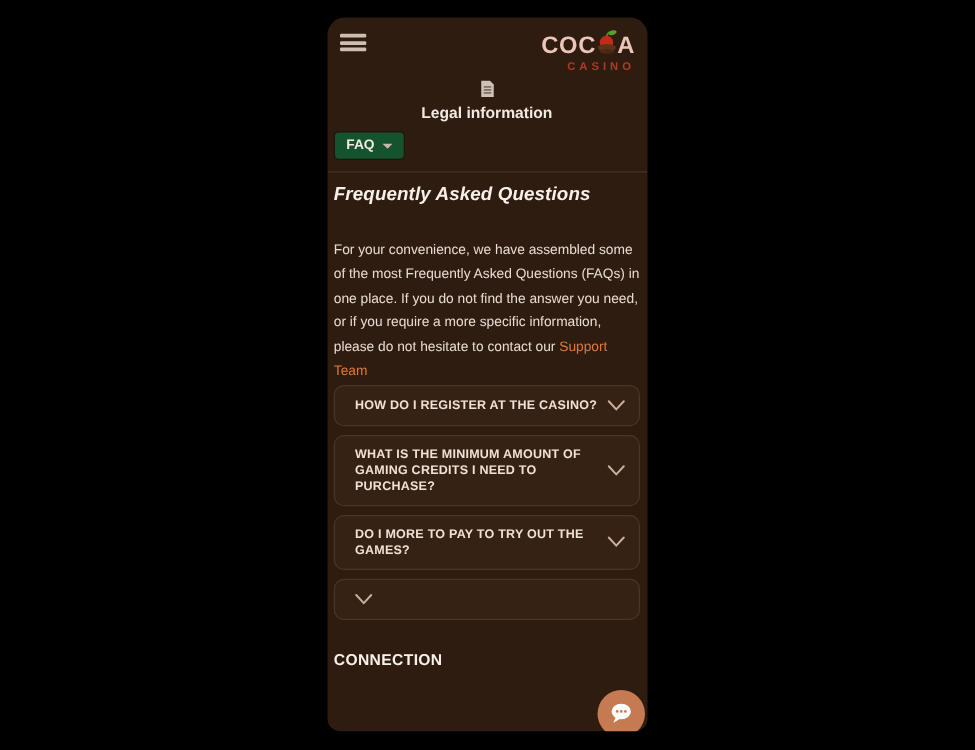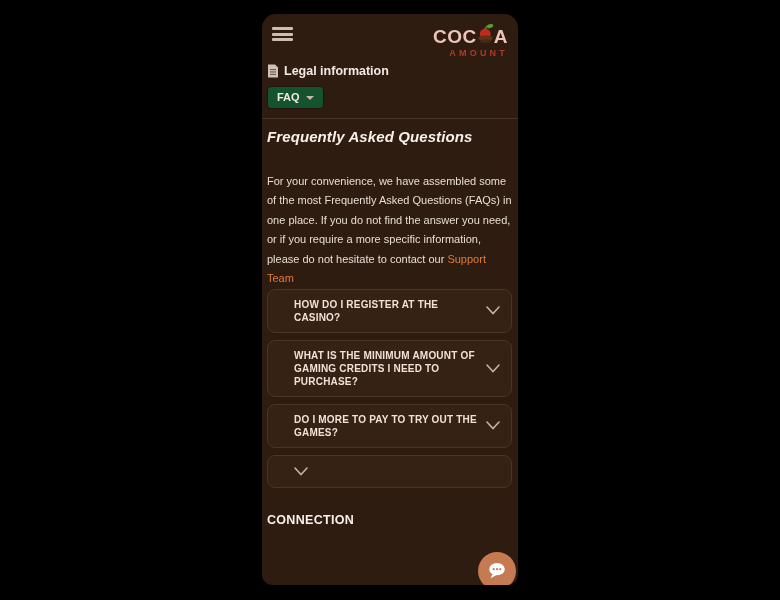--- a/index.html
+++ b/index.html
@@ -16,21 +16,21 @@
             padding:10px 10px 0 10px; height:44px; }
   .hamburger { margin-top:3px; width:21px; cursor:pointer; }
   .hamburger span { display:block; height:3px; margin-bottom:2.5px; background:#cdbdb3; border-radius:1px; }
   .logo { text-align:right; line-height:1; }
   .logo-line1 { display:flex; align-items:center; }
   .logo-word { color:#edc4b8; font-weight:bold; font-size:19px; letter-spacing:.5px; }
   .logo-cherry { width:17px; height:24px; margin:0 0px; position:relative; top:-1px; }
   .logo-sub { color:#b03a26; font-weight:bold; font-size:9px; letter-spacing:3.2px; margin-top:1px; }
 
   
-  .legal { display:flex; align-items:center; gap:5px; padding:6px 6px 0 5px; }
+  .legal { display:flex; align-items:center; gap:5px; padding:6px 6px 0 5px;flex-direction:column; }
   .legal svg { flex:0 0 auto; }
   .legal-label { color:#f2e9e2; font-weight:bold; font-size:12.5px; }
 
   .faq-btn { display:inline-flex; align-items:center; gap:6px; margin:8px 0 9px 5px;
              background:#14532d; border:1px solid #20140c; color:#f2e9e2;
              font-weight:bold; font-size:11px; padding:4px 9px 5px 9px; border-radius:4px;
              font-family:inherit; cursor:pointer; }
   .faq-caret { width:0; height:0; border-left:4px solid transparent; border-right:4px solid transparent;
                border-top:4px solid #c9b7ab; margin-top:1px; }
 
@@ -38,21 +38,21 @@
   .main { border-top:1px solid rgba(255,255,255,.10); padding:9px 5px 0 5px; }
   .page-title { color:#f7f1ea; font-size:15px; font-weight:bold; letter-spacing:.1px;font-style:italic; }
   .intro { margin-top:27px; color:#e8ddd3; font-size:11px; line-height:1.77; width:246px; }
   .intro a { color:#df7b3a; text-decoration:none; cursor:pointer; }
 
   .section-title { color:#f7f1ea; font-size:12.5px; font-weight:bold; letter-spacing:.3px;
                    margin:25px 0 14px 0; }
   .qlist { display:flex; flex-direction:column; gap:7px; }
   .accordion {
     display:flex; align-items:center; justify-content:space-between; gap:8px;
-    width:245px; min-height:33px; padding:8px 11px 8px 26px;
+    width:245px; min-height:33px; padding:8px 11px 8px 16px;
     background:#362214; border:1px solid #4b3523; border-radius:8px;
     color:#f0e1d6; font-size:10px; font-weight:bold; letter-spacing:.2px; line-height:1.3;
     text-align:left; font-family:inherit; cursor:pointer;
   }
   .accordion .chev { flex:0 0 auto; }
 
   
   .chat-btn { position:absolute; right:2px; bottom:-5px; width:38px; height:38px;
               border-radius:50%; background:#c57a51; border:none; cursor:pointer;
               display:flex; align-items:center; justify-content:center; }
@@ -74,21 +74,21 @@
         <span class="logo-word">COC</span>
         <svg class="logo-cherry" viewBox="0 0 17 24">
           <path d="M8 7 Q9 2 14 2" stroke="#4f8a2a" stroke-width="1.6" fill="none"></path>
           <ellipse cx="13.2" cy="3.2" rx="3.2" ry="1.7" fill="#56a02e" transform="rotate(-22 13.2 3.2)"></ellipse>
           <circle cx="8.2" cy="11" r="5.4" fill="#c22a1c"></circle>
           <path d="M1.5 14 Q8.5 10.5 15.5 14 Q16 17 13 17.5 Q8.5 15.5 4 17.5 Q1 17 1.5 14Z" fill="#5c3317"></path>
           <path d="M2.5 17.5 Q8.5 15.8 14.5 17.5 Q14.5 20 8.5 20 Q2.5 20 2.5 17.5Z" fill="#4a2811"></path>
         </svg>
         <span class="logo-word">A</span>
       </div>
-      <div class="logo-sub">AMOUNT</div>
+      <div class="logo-sub">CASINO</div>
     </div>
   </div>
 
   
   <div class="legal">
     <svg width="12" height="14" viewBox="0 0 12 14">
       <path d="M1 0.5 H8 L11 3.5 V13.5 H1 Z" fill="#cdc1b8"></path>
       <rect x="3" y="5" width="6" height="1.1" fill="#6b5a4d"></rect>
       <rect x="3" y="7.4" width="6" height="1.1" fill="#6b5a4d"></rect>
       <rect x="3" y="9.8" width="6" height="1.1" fill="#6b5a4d"></rect>

